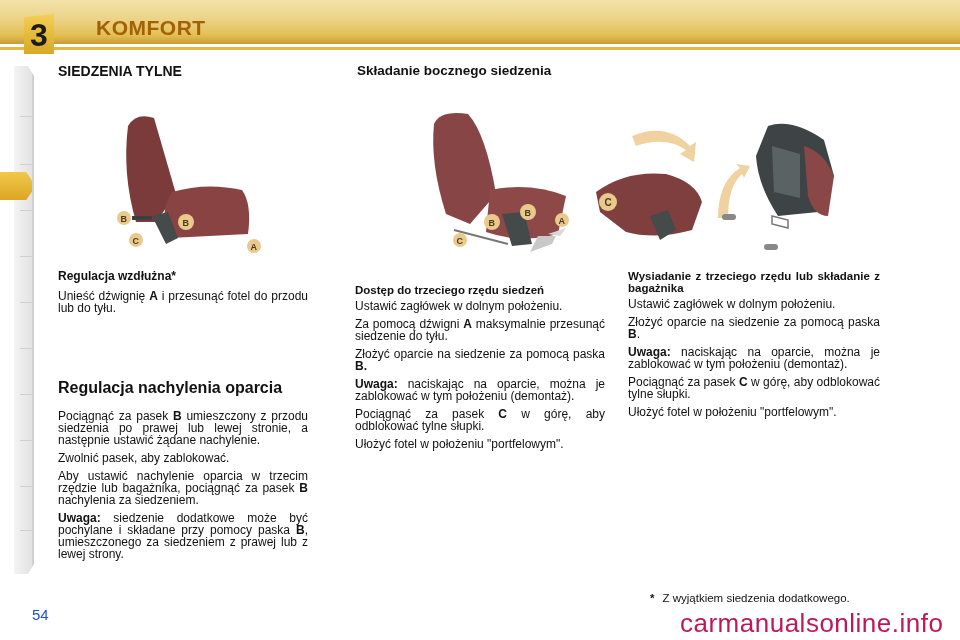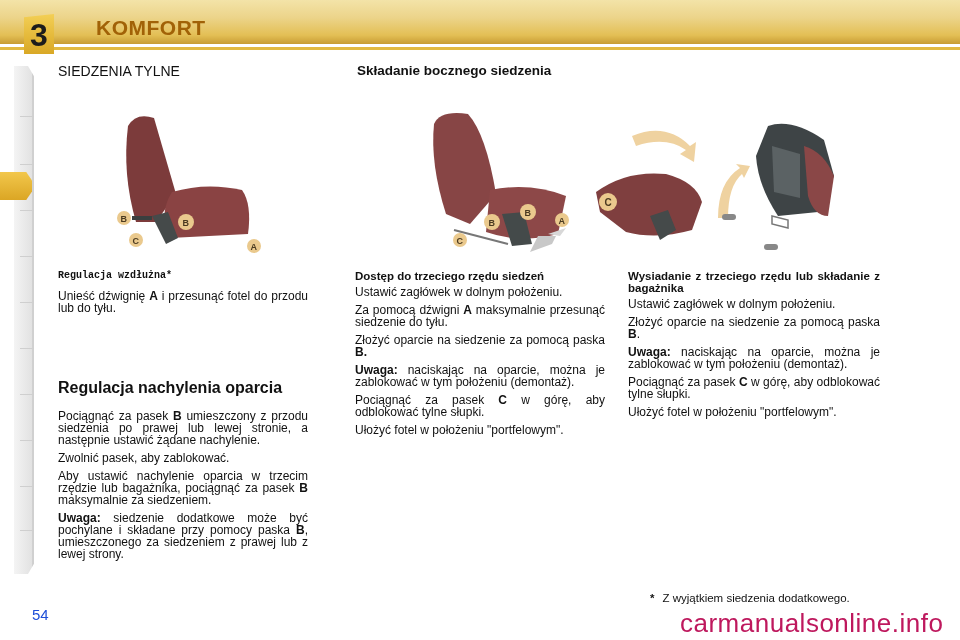--- a/index.html
+++ b/index.html
@@ -35,21 +35,21 @@
       border-right: 2px solid #d0d0d0;
       clip-path: polygon(0 0, 70% 0, 100% 2%, 100% 98%, 70% 100%, 0 100%);
     }
     .side-tick { position: absolute; left: 20px; width: 14px; height: 1px; background: #cfcfcf; }
     .side-active {
       position: absolute; left: 0; top: 172px; width: 32px; height: 28px;
       background: linear-gradient(to bottom, #f2c74c, #dba624);
       clip-path: polygon(0 0, 82% 0, 100% 30%, 100% 70%, 82% 100%, 0 100%);
     }
 
-    .section-title { position: absolute; font-weight: normal; font-size: 14px; color: #111; }
+    .section-title { position: absolute; font-weight: bold; font-size: 14px; color: #111; }
     .sub-title { position: absolute; font-weight: bold; font-size: 13.5px; color: #111; }
     .block-title { font-weight: bold; font-size: 11.5px; line-height: 12px; margin-bottom: 4px; }
 
     .col {
       position: absolute; font-size: 12px; line-height: 12px; color: #111; text-align: justify;
     }
     .col p { margin-bottom: 6px; }
     .col b { font-weight: bold; }
 
     .illus { position: absolute; }
@@ -139,33 +139,33 @@
 
 <svg class="illus" style="left:748px; top:116px;" width="92" height="124" viewBox="0 0 92 124">
   <path d="M20 10 Q44 2 76 24 L86 60 L70 96 L30 100 Q10 70 8 40 Z" fill="#3e4446"></path>
   <path d="M56 30 Q76 36 86 60 L80 100 Q66 100 60 80 Z" fill="#8a4747"></path>
   <path d="M24 30 L52 38 L52 82 L26 76 Z" fill="#5b6264"></path>
   <path d="M24 100 L40 104 L40 112 L24 108 Z" fill="none" stroke="#777" stroke-width="1.5"></path>
 </svg>
 <div style="position:absolute; left:764px; top:244px; width:14px; height:6px; border-radius:3px; background:#888;"></div>
 
 <div class="col" style="left:58px; top:270px; width:250px;">
-  <div class="block-title" style="font-size:10px; margin-bottom:8px;font-family:Liberation Mono, monospace;">Regulacja wzdłużna*</div>
+  <div class="block-title" style="font-size:12px; margin-bottom:8px;">Regulacja wzdłużna*</div>
   <p><span>Unieść dźwignię </span><b>A</b><span> i przesunąć fotel do przodu lub do tyłu.</span></p>
 </div>
 
 <div class="col" style="left:58px; top:382px; width:250px;">
   <div class="block-title" style="font-size:16px; margin-bottom:16px;">Regulacja nachylenia oparcia</div>
   <p><span>Pociągnąć za pasek </span><b>B</b><span> umieszczony z przodu siedzenia po prawej lub lewej stronie, a następnie ustawić żądane nachylenie.</span></p>
   <p><span>Zwolnić pasek, aby zablokować.</span></p>
-  <p><span>Aby ustawić nachylenie oparcia w trzecim rzędzie lub bagażnika, pociągnąć za pasek </span><b>B</b><span> maksymalnie za siedzeniem.</span></p>
+  <p><span>Aby ustawić nachylenie oparcia w trzecim rzędzie lub bagażnika, pociągnąć za pasek </span><b>B</b><span> nachylenia za siedzeniem.</span></p>
   <p><b>Uwaga:</b><span> siedzenie dodatkowe może być pochylane i składane przy pomocy paska </span><b>B</b><span>, umieszczonego za siedzeniem z prawej lub z lewej strony.</span></p>
 </div>
 
-<div class="col" style="left:355px; top:270px; width:250px;">
+<div class="col" style="left:355px; top:284px; width:250px;">
   <div class="block-title" style="width:200px;">Dostęp do trzeciego rzędu siedzeń</div>
   <p><span>Ustawić zagłówek w dolnym położeniu.</span></p>
   <p><span>Za pomocą dźwigni </span><b>A</b><span> maksymalnie przesunąć siedzenie do tyłu.</span></p>
   <p><span>Złożyć oparcie na siedzenie za pomocą paska </span><b>B.</b></p>
   <p><b>Uwaga:</b><span> naciskając na oparcie, można je zablokować w tym położeniu (demontaż).</span></p>
   <p><span>Pociągnąć za pasek </span><b>C</b><span> w górę, aby odblokować tylne słupki.</span></p>
   <p><span>Ułożyć fotel w położeniu "portfelowym".</span></p>
 </div>
 
 <div class="col" style="left:628px; top:270px; width:252px;">

